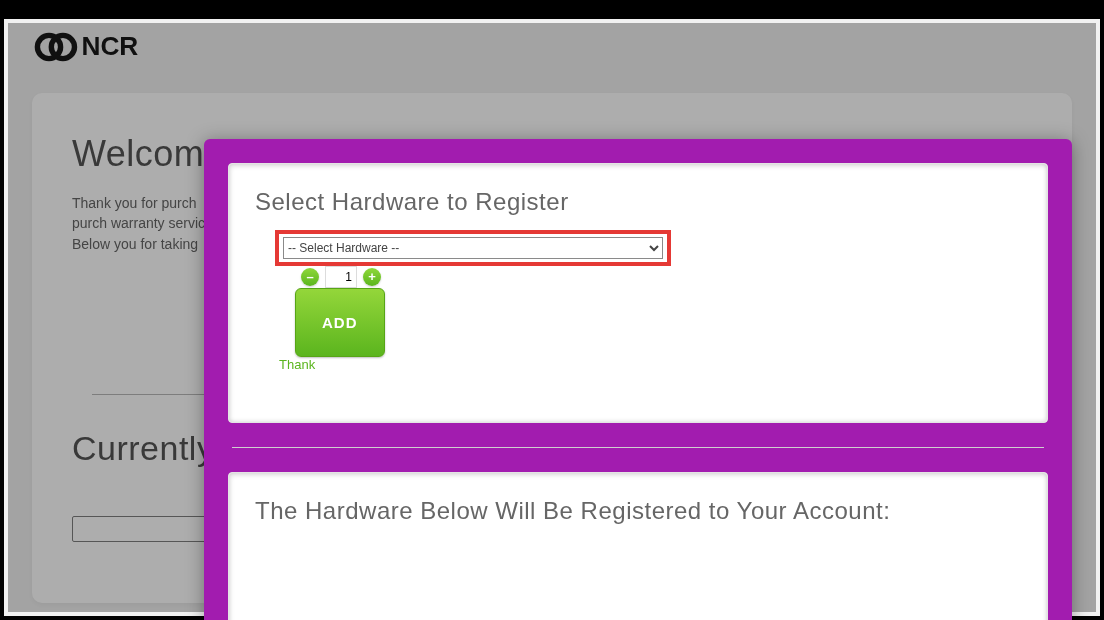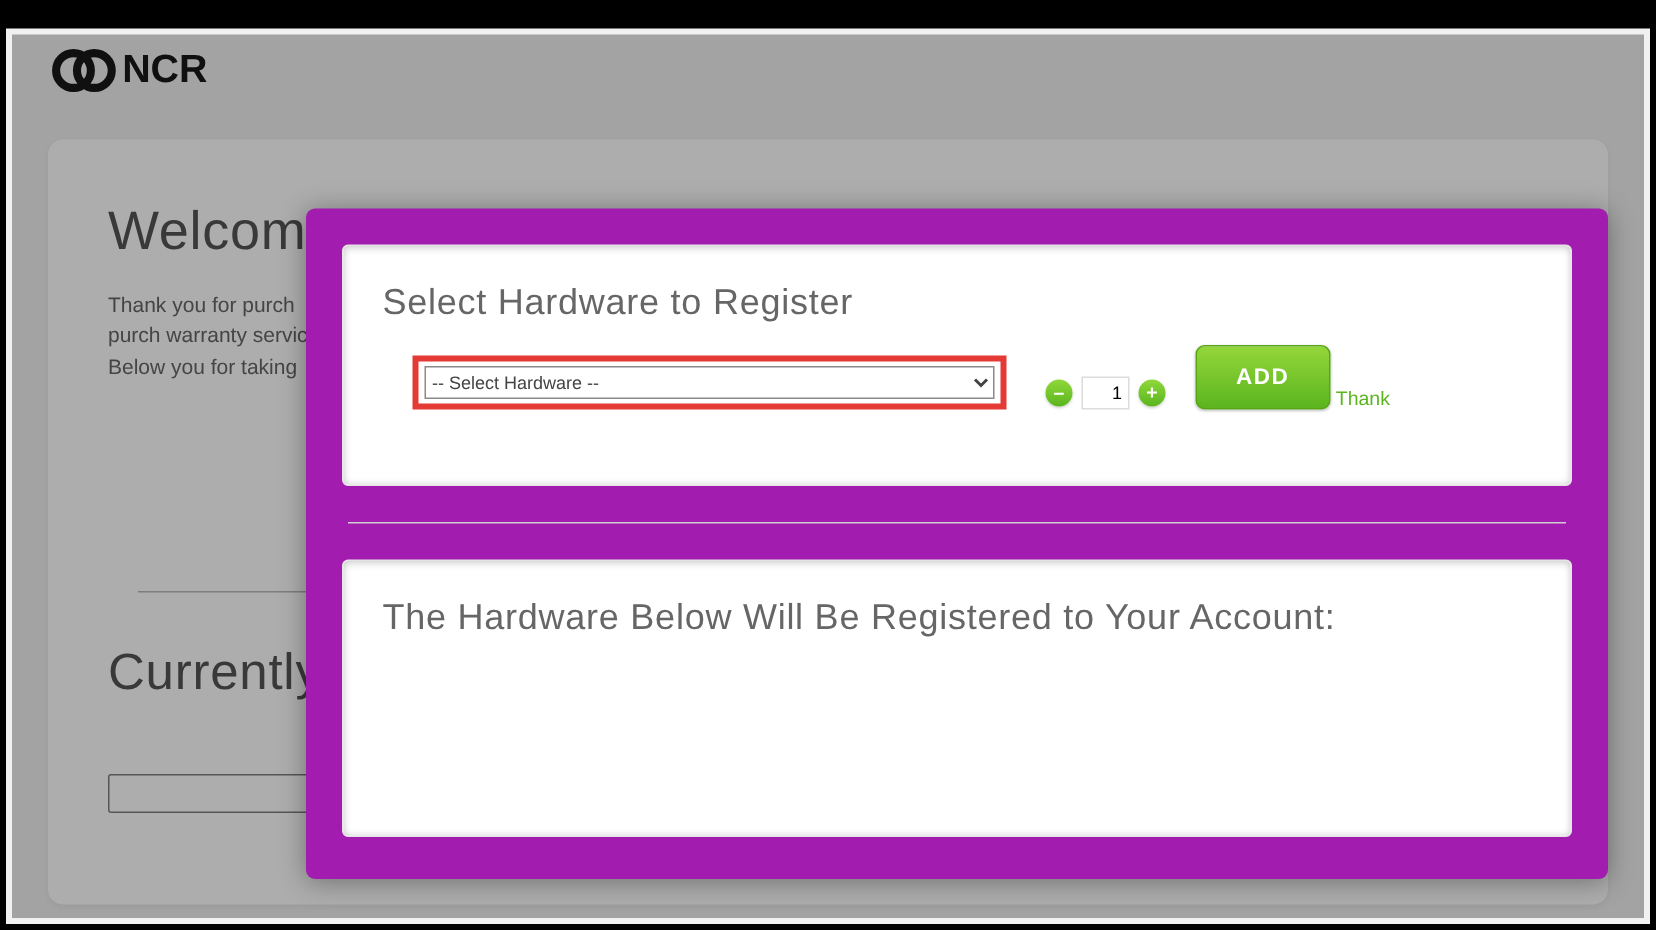--- a/index.html
+++ b/index.html
@@ -107,22 +107,23 @@
   .panel-title {
     font-size: 24px;
     font-weight: 300;
     color: #666;
     letter-spacing: 0.5px;
     margin-bottom: 14px;
   }
 
   .select-row {
     display: flex;
-    align-items: flex-end;
+    align-items: flex-start;
     padding-left: 20px;
+    flex-direction: column;
   }
 
   .select-wrap {
     border: 4px solid #e53935;
     padding: 3px 4px;
     display: inline-block;
   }
 
   .hw-select {
     width: 380px;
@@ -167,21 +168,21 @@
     border: 1px solid #dcdcdc;
     text-align: right;
     padding-right: 4px;
     font-size: 12px;
     margin: 0 6px;
     font-family: Arial, sans-serif;
   }
 
   .add-btn {
     margin-left: 20px;
-    padding: 12px 26px;
+    padding: 25px 26px;
     color: #fff;
     font-weight: bold;
     font-size: 15px;
     letter-spacing: 1px;
     border: 1px solid #57a516;
     border-radius: 6px;
     background: linear-gradient(#94d63a, #5bb51e);
     box-shadow: 0 1px 2px rgba(0,0,0,.25);
     cursor: pointer;
   }

